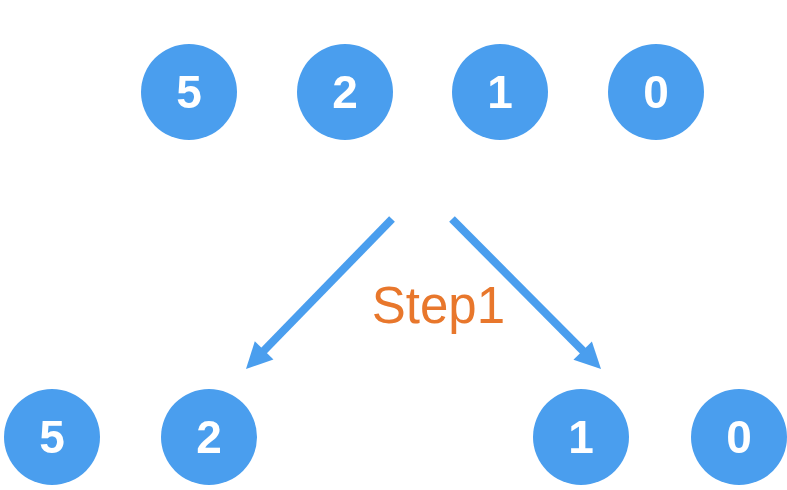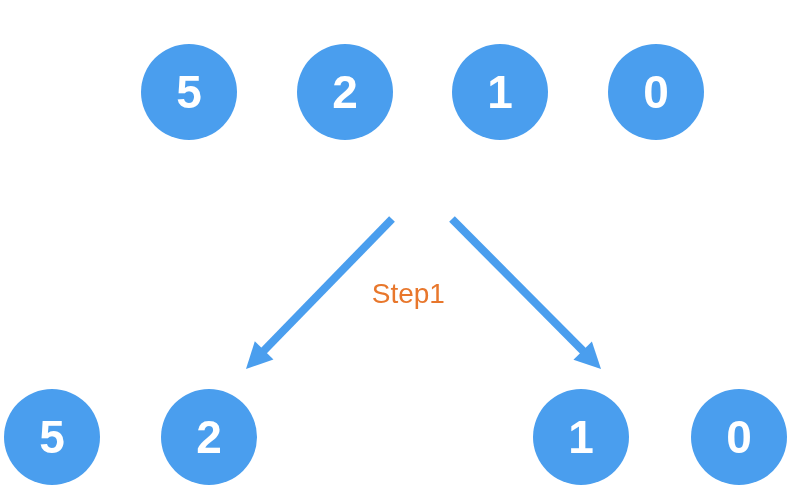--- a/index.html
+++ b/index.html
@@ -40,21 +40,21 @@
     left: 0;
     top: 0;
     width: 787px;
     height: 490px;
     pointer-events: none;
   }
   .step-label {
     position: absolute;
     color: #e8772c;
     font-family: "Liberation Sans", sans-serif;
-    font-size: 28px;
+    font-size: 51px;
     font-weight: 400;
     line-height: 1;
     white-space: nowrap;
     user-select: none;
   }
 </style>
 </head>
 <body>
 
 <div id="stage" style="width: 787px; height: 490px; background: rgb(255, 255, 255);">

